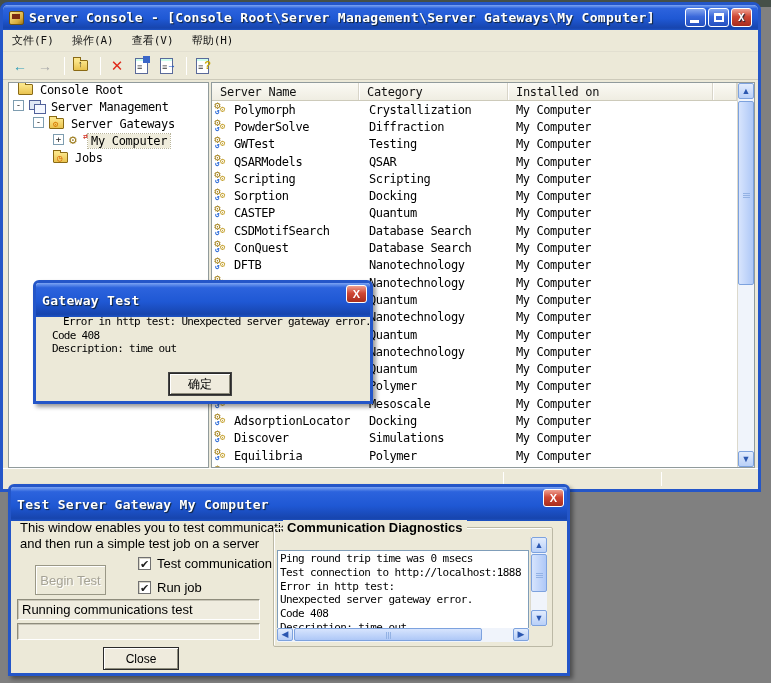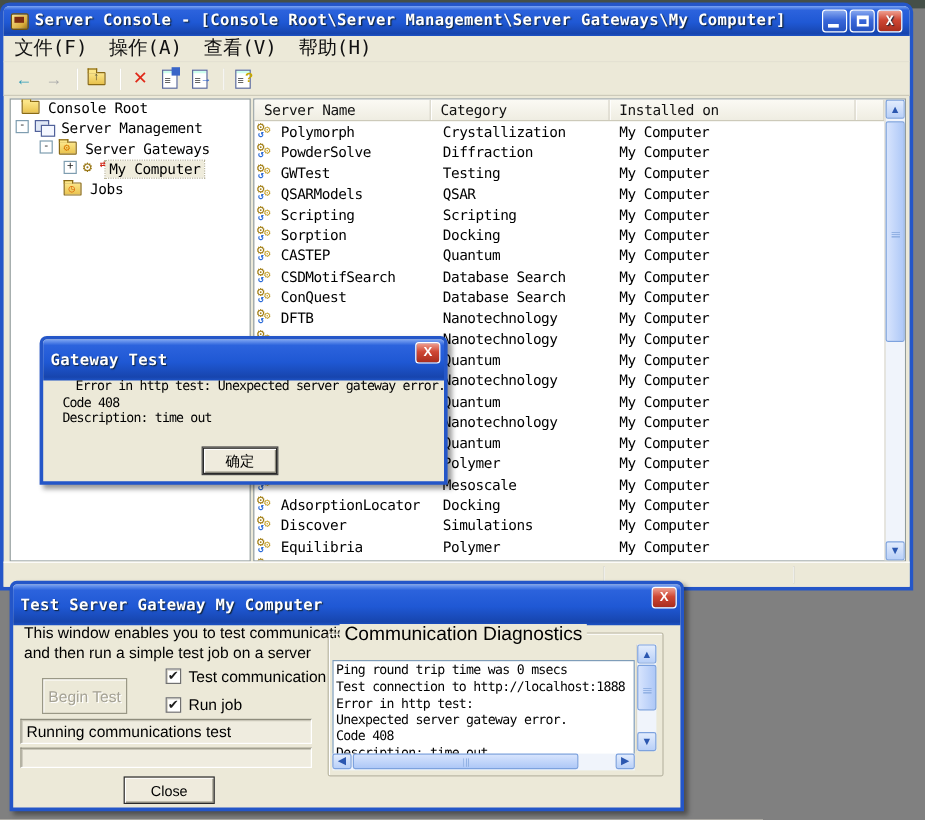--- a/index.html
+++ b/index.html
@@ -43,21 +43,21 @@
     background:#ece9d8;
     border:3px solid #2456c8; border-radius:8px 8px 0 0;
     z-index:1;
   }
   .app-ico { width:15px; height:14px; margin-right:5px; flex:0 0 auto;
     background:linear-gradient(135deg,#f9e491 0%,#d8ac3c 70%,#9a7418 100%);
     border:1px solid #6d5212; border-radius:2px; position:relative; }
   .app-ico::after { content:""; position:absolute; left:2px; top:2px; width:8px; height:5px; background:#7c2b10; }
 
   .menubar { position:absolute; left:0; top:25px; right:0; height:22px; background:#ece9d8;
-    display:flex; align-items:center; font-size:16px; color:#111; border-bottom:1px solid #e2dfd0; }
+    display:flex; align-items:center; font-size:11px; color:#111; border-bottom:1px solid #e2dfd0; }
   .menu-item { padding:2px 9px; }
 
   .toolbar { position:absolute; left:0; top:47px; right:0; height:28px; background:#ece9d8;
     display:flex; align-items:center; padding-left:6px; border-bottom:1px solid #cdcaba; }
   .tool-ico { width:22px; height:20px; margin-right:3px; text-align:center; font-size:14px; line-height:20px; position:relative; }
   .tool-sep { width:1px; height:18px; background:#c6c3b2; border-right:1px solid #fff; margin:0 5px; }
   .ico-back { color:#2f9db8; font-weight:bold; }
   .ico-forward { color:#a9a9a9; font-weight:bold; }
   .mini-folder { position:absolute; left:3px; top:4px; width:15px; height:11px;
     background:linear-gradient(180deg,#fbe588,#e8c24e); border:1px solid #8a6a14; border-radius:1px; }
@@ -151,21 +151,21 @@
   .checkrow { position:absolute; display:flex; align-items:center; font-size:13px; }
   .checkbox { width:13px; height:13px; background:#fff; border:1px solid #707070;
     box-shadow:inset 1px 1px 0 #d8d5c9; margin-right:6px; flex:0 0 auto;
     font-size:11px; line-height:12px; text-align:center; color:#1c1c1c; font-weight:bold; }
   .field { position:absolute; background:#efecdf; border:1px solid #fff;
     border-top-color:#8e8c7c; border-left-color:#8e8c7c;
     box-shadow:inset 1px 1px 0 #c9c6b8; font-size:13px; color:#000;
     padding:2px 4px; white-space:nowrap; overflow:hidden; }
   .groupbox { position:absolute; border:1px solid #bbb8a5; border-radius:2px;
     box-shadow:inset 1px 1px 0 #fff; }
-  .group-legend { position:absolute; top:-8px; left:9px; background:#ece9d8; padding:0 4px; font-size:16px; color:#000; white-space:nowrap; }
+  .group-legend { position:absolute; top:-8px; left:9px; background:#ece9d8; padding:0 4px; font-size:13px; color:#000; white-space:nowrap;font-weight:bold; }
   .diag-area { position:absolute; left:3px; top:22px; width:252px; height:89px; background:#fff;
     border:1px solid #7f9db9; overflow:hidden; padding:1px 2px; }
   .diag-line { font-size:11px; letter-spacing:-.6px; line-height:13.8px; white-space:nowrap;
     font-family:"DejaVu Sans Mono",monospace; color:#000; }
   .diag-vscroll { position:absolute; left:256px; top:9px; width:17px; height:89px; background:#f0f4fb; }
   .diag-hscroll { position:absolute; left:3px; top:100px; width:252px; height:14px; background:#f0f4fb; }
 </style>
 </head>
 <body>
 

